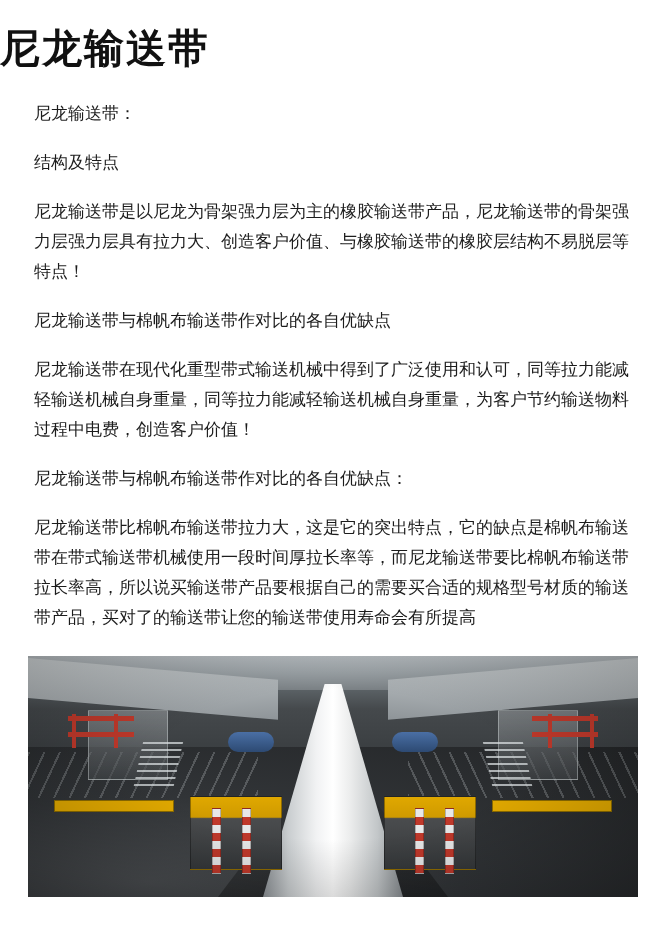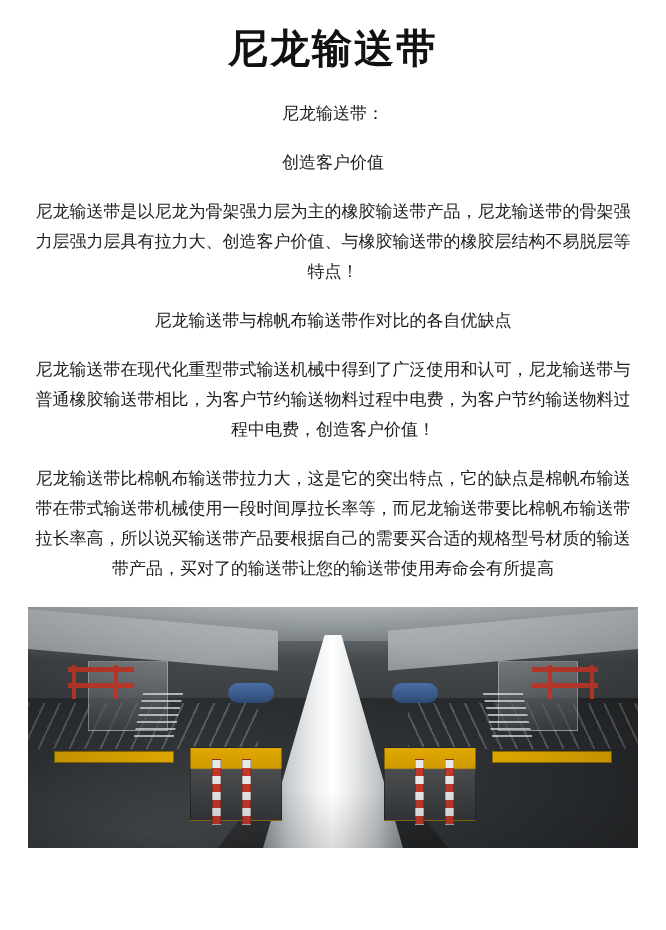--- a/index.html
+++ b/index.html
@@ -14,38 +14,38 @@
     color: #1a1a1a;
     overflow: hidden;
   }
   .page {
     width: 666px;
     height: 930px;
     position: relative;
     box-sizing: border-box;
   }
   .title {
-    text-align: center;
+    text-align: left;
     font-size: 40px;
     font-weight: bold;
     letter-spacing: 2px;
     color: #111;
     margin: 24px 0 0 0;
     line-height: 1.2;
   }
   .body-text {
     margin: 26px 34px 0 34px;
     width: 598px;
   }
   .para {
     font-size: 17px;
     line-height: 30px;
     color: #1c1c1c;
     margin: 0 0 19px 0;
-    text-align: center;
+    text-align: left;
     word-break: break-all;
   }
   .para:last-child {
     margin-bottom: 0;
   }
   .photo-wrap {
     margin: 24px 28px 0 28px;
     width: 610px;
     height: 241px;
     position: relative;
@@ -236,24 +236,25 @@
 </style>
 </head>
 <body>
 
 <div class="page">
 
   <h1 class="title">尼龙输送带</h1>
 
   <div class="body-text">
     <p class="para">尼龙输送带：</p>
-    <p class="para">创造客户价值</p>
+    <p class="para">结构及特点</p>
     <p class="para">尼龙输送带是以尼龙为骨架强力层为主的橡胶输送带产品，尼龙输送带的骨架强力层强力层具有拉力大、创造客户价值、与橡胶输送带的橡胶层结构不易脱层等特点！</p>
     <p class="para">尼龙输送带与棉帆布输送带作对比的各自优缺点</p>
-    <p class="para">尼龙输送带在现代化重型带式输送机械中得到了广泛使用和认可，尼龙输送带与普通橡胶输送带相比，为客户节约输送物料过程中电费，为客户节约输送物料过程中电费，创造客户价值！</p>
+    <p class="para">尼龙输送带在现代化重型带式输送机械中得到了广泛使用和认可，同等拉力能减轻输送机械自身重量，同等拉力能减轻输送机械自身重量，为客户节约输送物料过程中电费，创造客户价值！</p>
+    <p class="para">尼龙输送带与棉帆布输送带作对比的各自优缺点：</p>
     <p class="para">尼龙输送带比棉帆布输送带拉力大，这是它的突出特点，它的缺点是棉帆布输送带在带式输送带机械使用一段时间厚拉长率等，而尼龙输送带要比棉帆布输送带拉长率高，所以说买输送带产品要根据自己的需要买合适的规格型号材质的输送带产品，买对了的输送带让您的输送带使用寿命会有所提高</p>
   </div>
 
   <div class="photo-wrap">
     <div class="photo">
       <div class="sky-band"></div>
       <div class="roof-left"></div>
       <div class="roof-right"></div>
       <div class="ground"></div>
       <div class="truss-left"></div>

